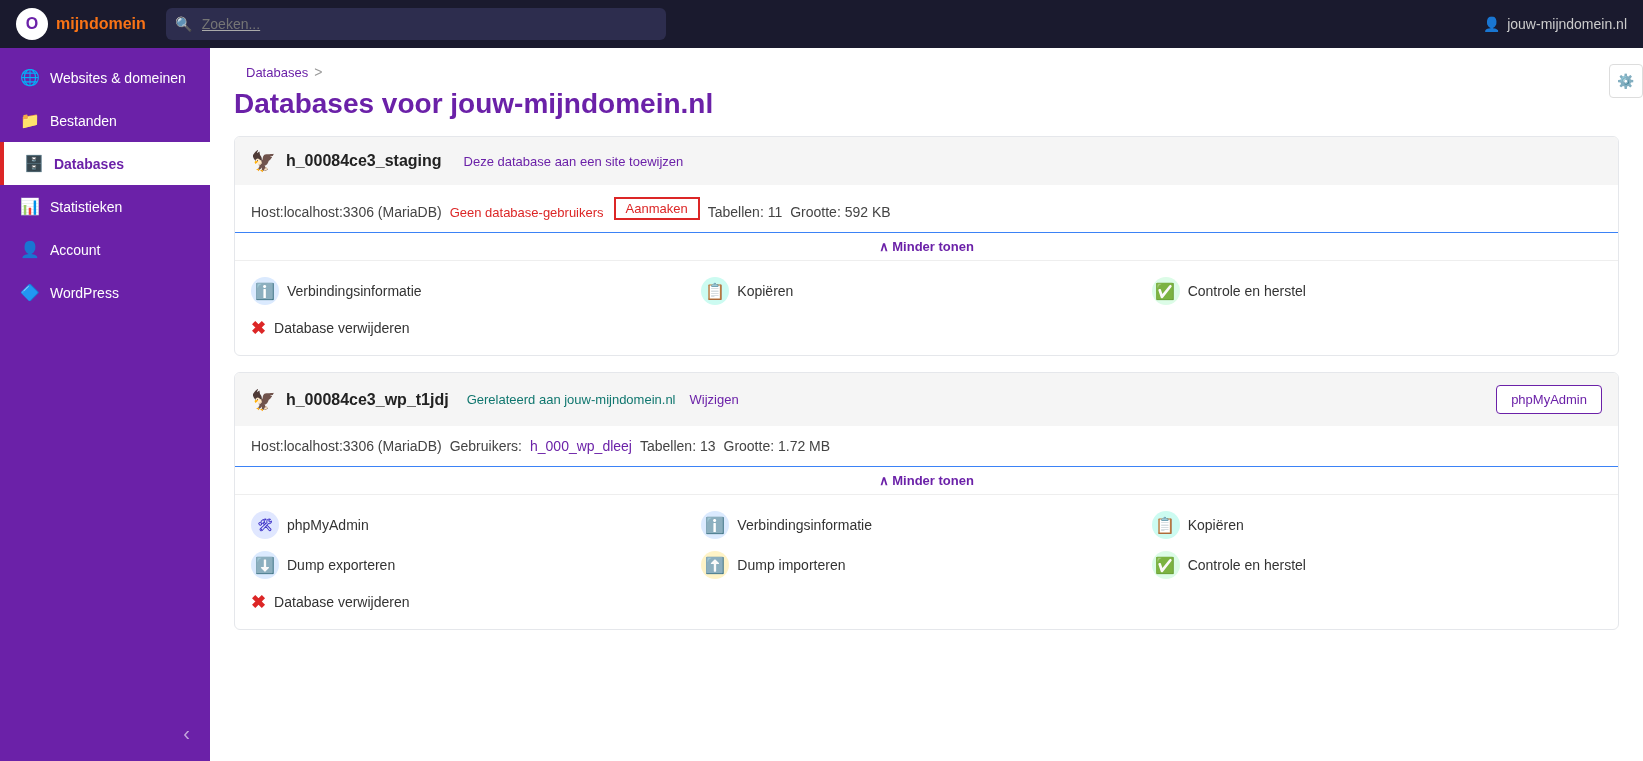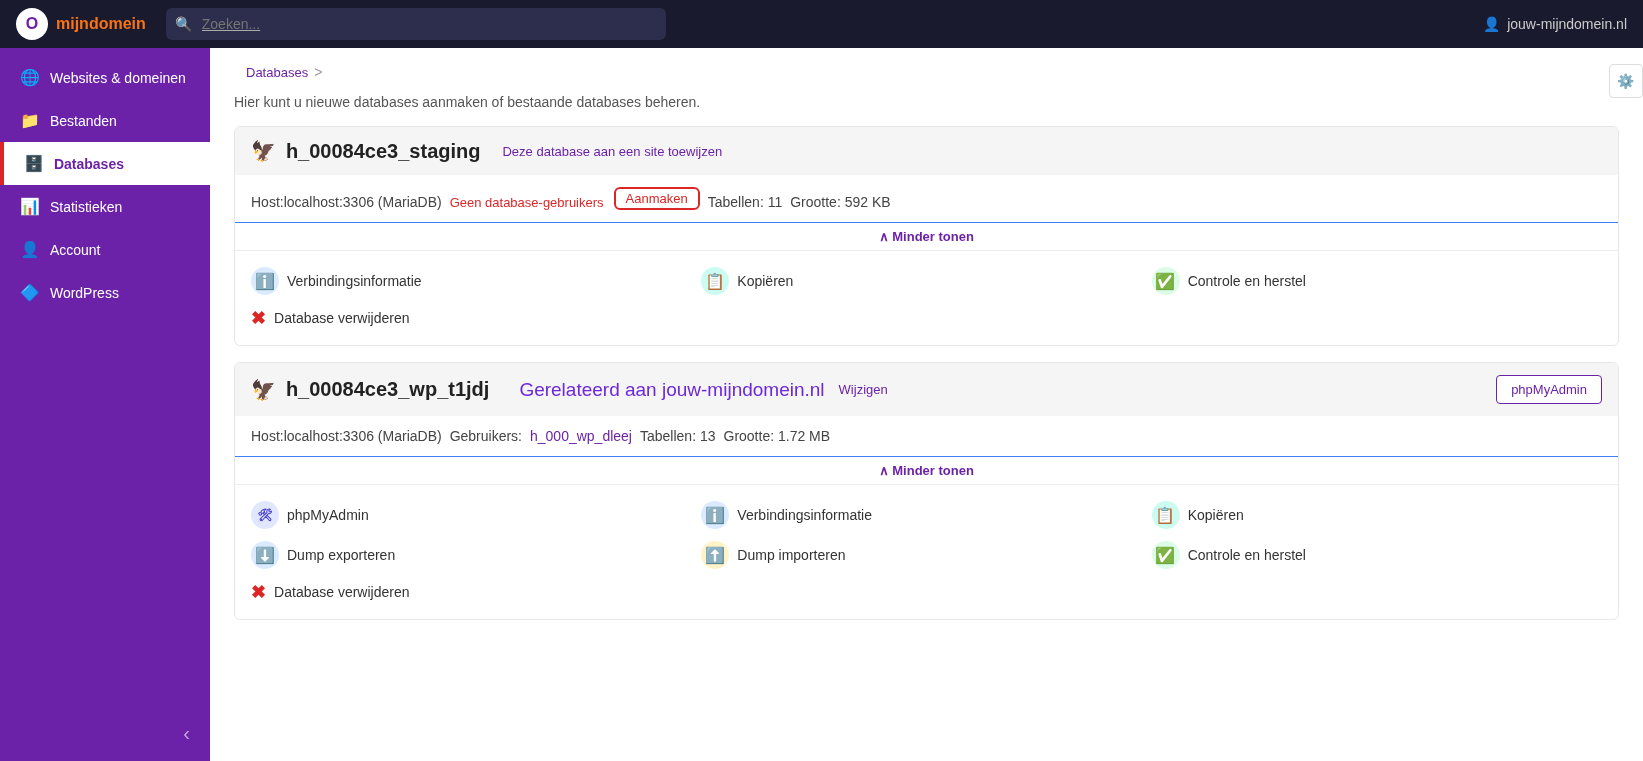--- a/index.html
+++ b/index.html
@@ -93,21 +93,21 @@
 
     
     .db-card {
       margin: 0 24px 16px; border: 1px solid #e5e7eb; border-radius: 6px; overflow: hidden;
     }
     .db-card-header {
       background: #f5f5f5; padding: 12px 16px;
       display: flex; align-items: center; gap: 10px;
     }
     .db-card-header-right { margin-left: auto; }
-    .db-name { font-size: 20px; font-weight: 600; color: #222; }
+    .db-name { font-size: 16px; font-weight: 600; color: #222; }
     .db-link { color: #6b21a8; font-size: 13px; text-decoration: none; margin-left: 12px; }
     .db-info { padding: 12px 16px; color: #444; font-size: 14px; display: flex; align-items: flex-end; gap: 8px; flex-wrap: wrap; }
     .db-info-link { color: #6b21a8; text-decoration: none; }
     .db-info-red { color: #dc2626; font-size: 13px; }
     .db-info-create {
       color: #dc2626; border: 2px solid #dc2626; padding: 2px 10px; border-radius: 3px;
       font-size: 13px; cursor: pointer; font-weight: 500; margin-left: 2px;
     }
     .toggle-link {
       display: block; text-align: center; color: #6b21a8; padding: 6px; cursor: pointer;
@@ -216,36 +216,38 @@
       </div>
 
       
       <div class="breadcrumb">
         <a class="db-link" href="#">Databases</a>
         <span class="breadcrumb-sep">&gt;</span>
       </div>
 
       
       <div class="page-header">
-        <p class="page-subtitle">Hier kunt u nieuwe databases aanmaken of bestaande databases beheren.</p>
+        <h1 class="page-title">
+          <span>Databases voor </span><span style="color:#6b21a8;font-weight:600;">jouw-mijndomein.nl</span>
+        </h1>
       </div>
 
       
 
       
       <div class="db-card">
         <div class="db-card-header">
           <span class="db-icon-img">🦅</span>
           <span class="db-name">h_00084ce3_staging</span>
           <a class="db-link" href="#">Deze database aan een site toewijzen</a>
         </div>
         <div class="db-info">
           <span>Host:localhost:3306 (MariaDB)</span>
           <span class="db-info-red">Geen database-gebruikers</span>
-          <button class="db-info-create" style="border: 2px solid #dc2626; color:#dc2626; background:white; padding:2px 10px; border-radius:6px; font-size:13px; cursor:pointer;">Aanmaken</button>
+          <button class="db-info-create" style="border: 2px solid #dc2626; color:#dc2626; background:white; padding:2px 10px; border-radius:0; font-size:13px; cursor:pointer;">Aanmaken</button>
           <span>Tabellen: 11</span>
           <span>Grootte: 592 KB</span>
         </div>
         <div class="toggle-link">∧ Minder tonen</div>
         <div class="db-actions">
 
           <div class="db-action">
             <div class="action-icon icon-blue">ℹ️</div>
             <span>Verbindingsinformatie</span>
           </div>
@@ -265,21 +267,21 @@
             <span style="color:#333;">Database verwijderen</span>
           </div>
         </div>
       </div>
 
       
       <div class="db-card">
         <div class="db-card-header">
           <span class="db-icon-img">🦅</span>
           <span class="db-name">h_00084ce3_wp_t1jdj</span>
-          <span style="font-size:19px;color:#6d28d9;margin-left:20px;">Gerelateerd aan jouw-mijndomein.nl</span>
+          <span style="font-size:13px;color:#0f766e;margin-left:8px;">Gerelateerd aan jouw-mijndomein.nl</span>
           <a class="db-link" href="#" style="margin-left:4px;">Wijzigen</a>
           <div class="db-card-header-right">
             <button class="btn-phpmyadmin">phpMyAdmin</button>
           </div>
         </div>
         <div class="db-info">
           <span>Host:localhost:3306 (MariaDB)</span>
           <span>Gebruikers:</span>
           <a class="db-info-link" href="#">h_000_wp_dleej</a>
           <span>Tabellen: 13</span>

